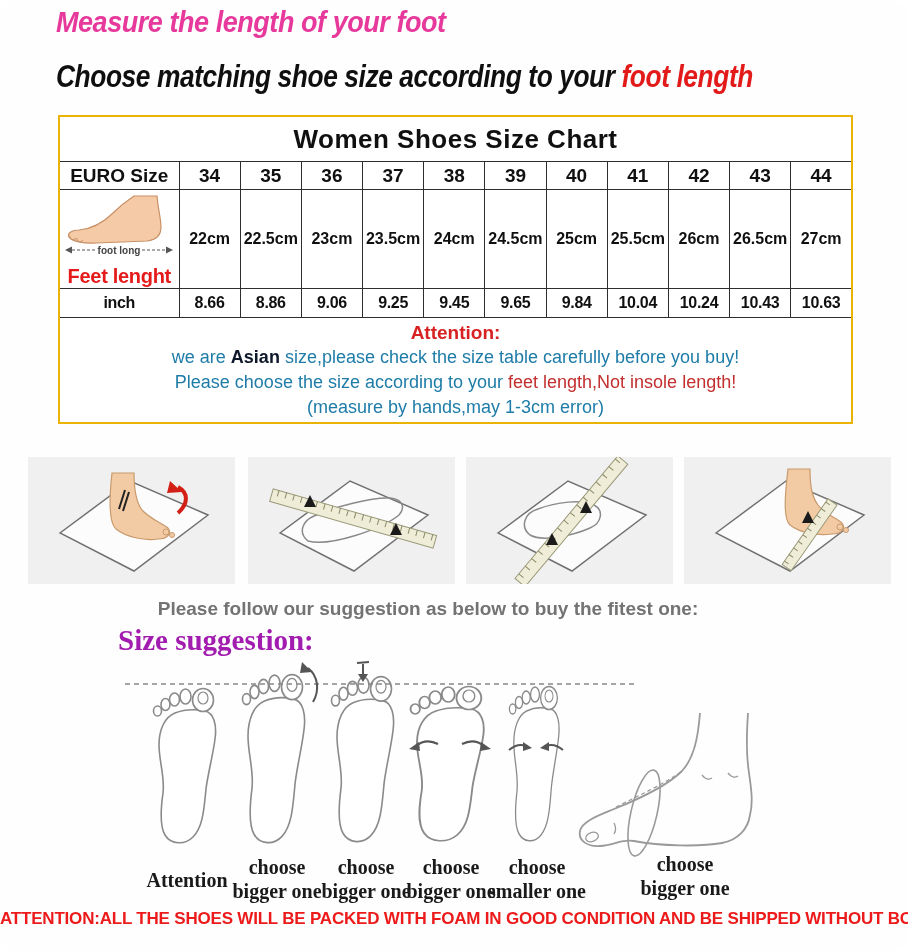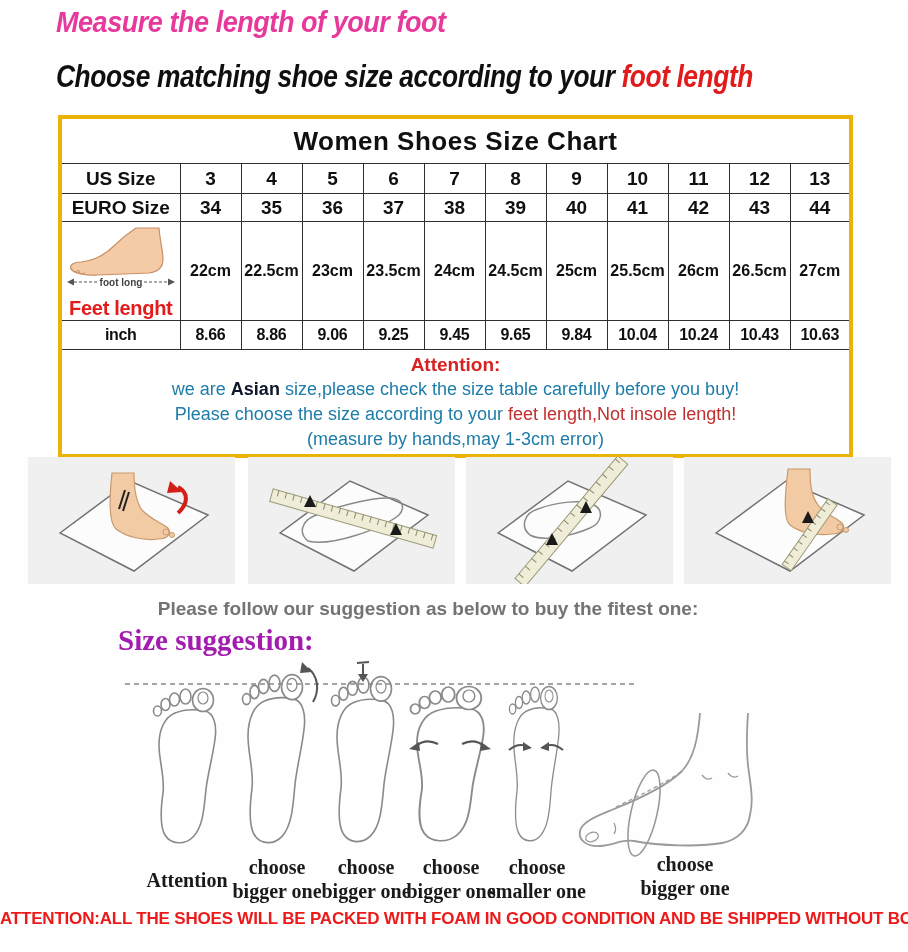--- a/index.html
+++ b/index.html
@@ -8,21 +8,21 @@
 
   
   .h-pink{position:absolute;left:56px;top:5px;font-size:30px;font-weight:bold;font-style:italic;
           color:#E6399B;white-space:nowrap;letter-spacing:-.5px;transform:scaleX(.90);transform-origin:0 0;}
   .h-black{position:absolute;left:56px;top:59px;font-size:31px;font-weight:bold;font-style:italic;
            color:#0f0f0f;white-space:nowrap;letter-spacing:-.5px;transform:scaleX(.85);transform-origin:0 0;}
   .h-black .red{color:#E21A1A;}
 
   
   .chart{position:absolute;left:58px;top:115px;width:795px;border-collapse:collapse;table-layout:fixed;
-         background:#fff;border:4px solid #eab308;}
+         background:#fff;border:2px solid #eab308;}
   .chart td{border:1px solid #2e2e2e;text-align:center;font-weight:bold;color:#101010;padding:0;}
   .t-title{font-size:26px;height:44px;letter-spacing:.5px;}
   .r-us td{font-size:19px;height:29px;}
   .r-euro td{font-size:19px;height:27px;}
   .r-feet td{font-size:16px;height:91px;}
   .r-inch td{font-size:16px;height:28px;letter-spacing:-.3px;}
   .feetcell{vertical-align:top;}
   .feetcell svg{display:block;margin:3px auto 0;}
   .feetlbl{color:#E51A1A;font-size:20px;margin-top:8px;text-align:center;letter-spacing:-.3px;}
   .att-cell{height:104px;vertical-align:middle;}
@@ -74,34 +74,20 @@
         <col>
         <col>
         <col>
         <col>
         <col>
         <col>
     </colgroup>
     <tbody>
         <tr>
       <td colspan="12" class="t-title">Women Shoes Size Chart</td>
-    </tr>
-    <tr class="r-us">
-      <td>US Size</td>
-      <td>3</td>
-      <td>4</td>
-      <td>5</td>
-      <td>6</td>
-      <td>7</td>
-      <td>8</td>
-      <td>9</td>
-      <td>10</td>
-      <td>11</td>
-      <td>12</td>
-      <td>13</td>
     </tr>
     <tr class="r-euro">
       <td>EURO Size</td>
       <td>34</td>
       <td>35</td>
       <td>36</td>
       <td>37</td>
       <td>38</td>
       <td>39</td>
       <td>40</td>

